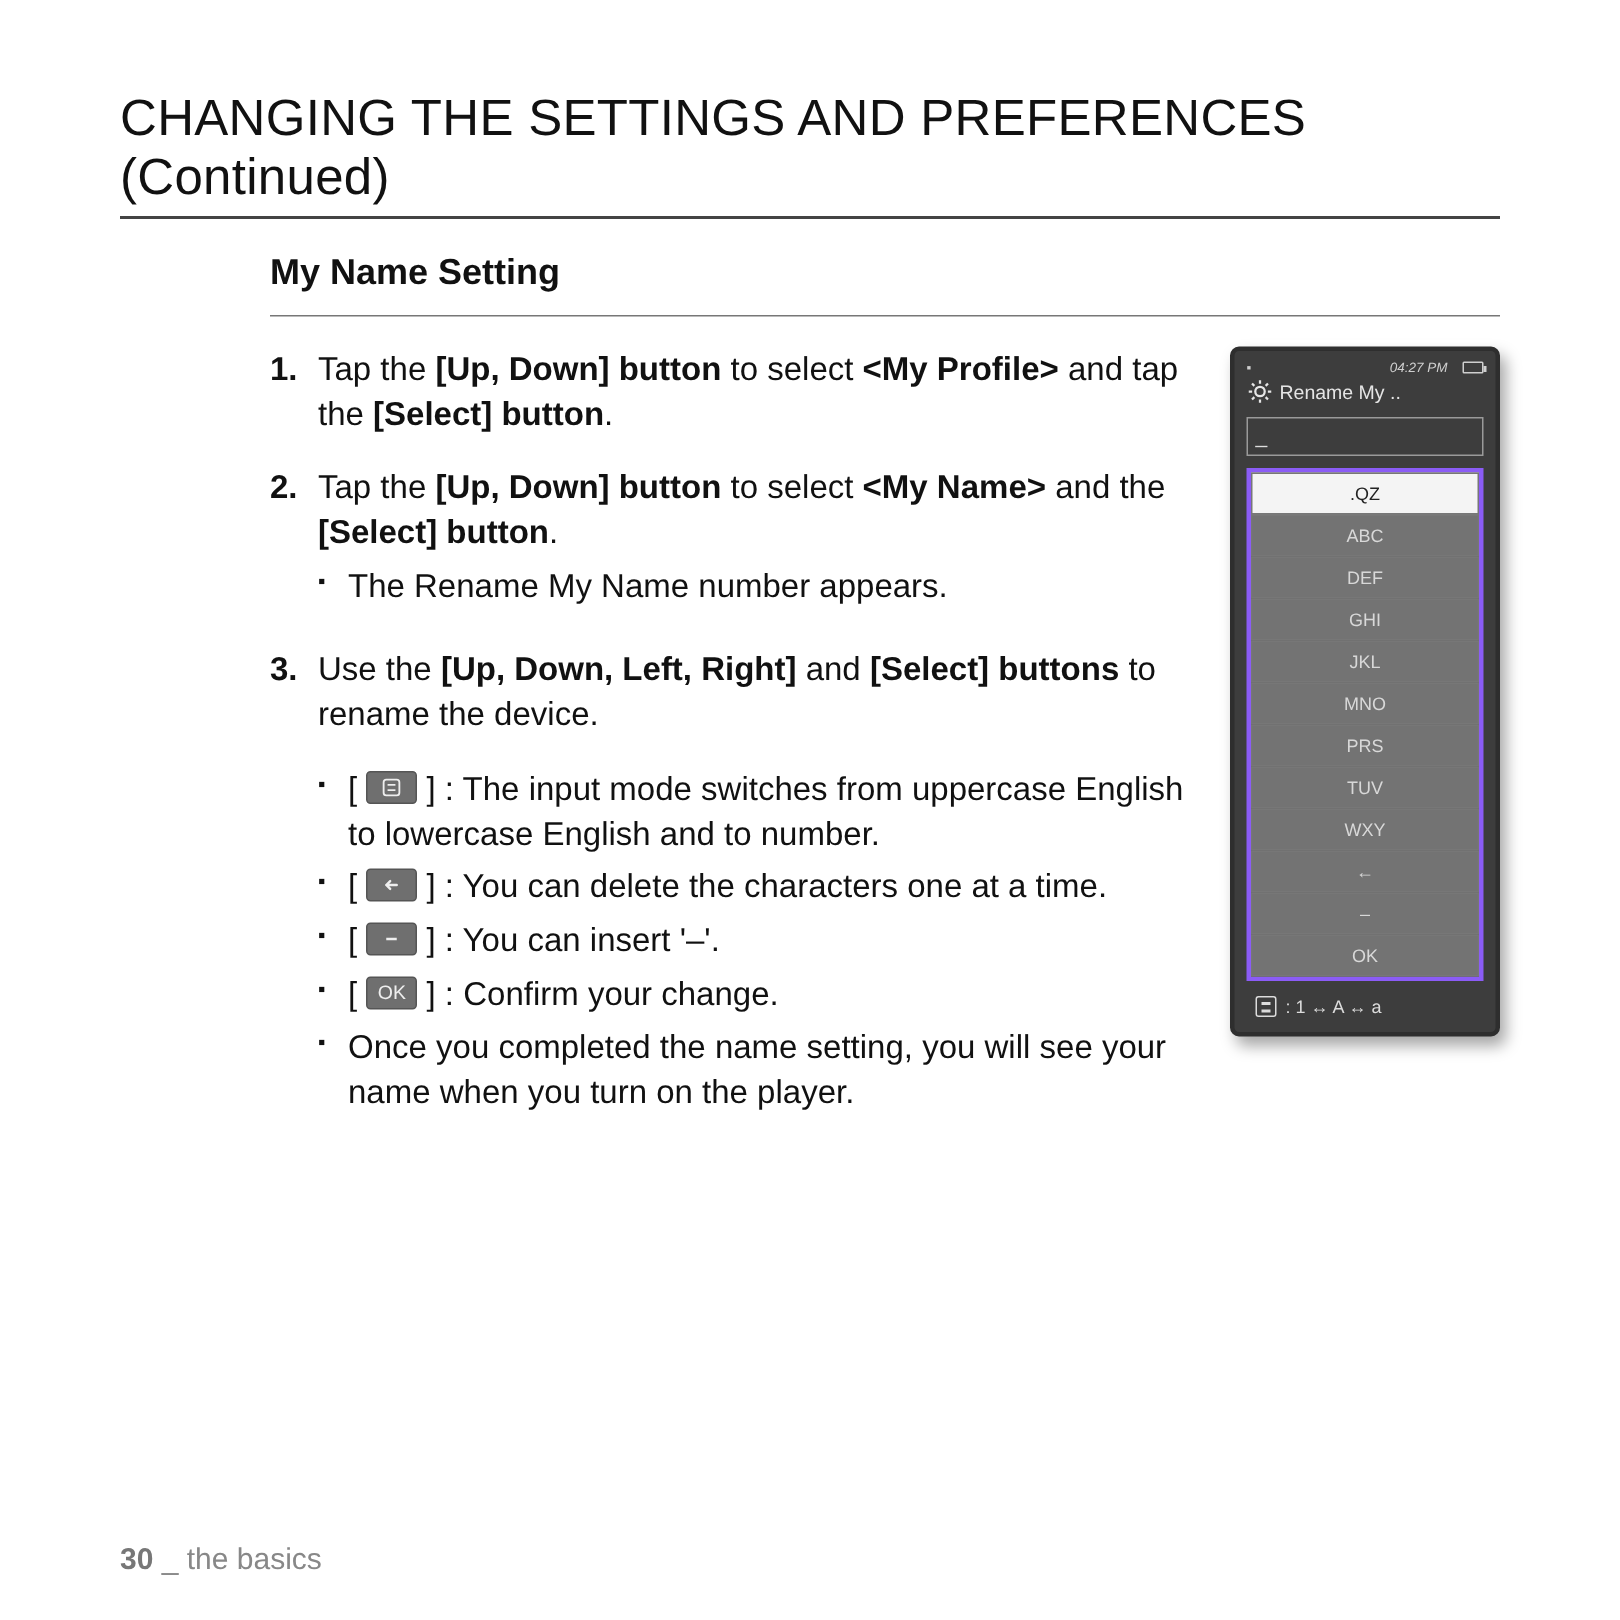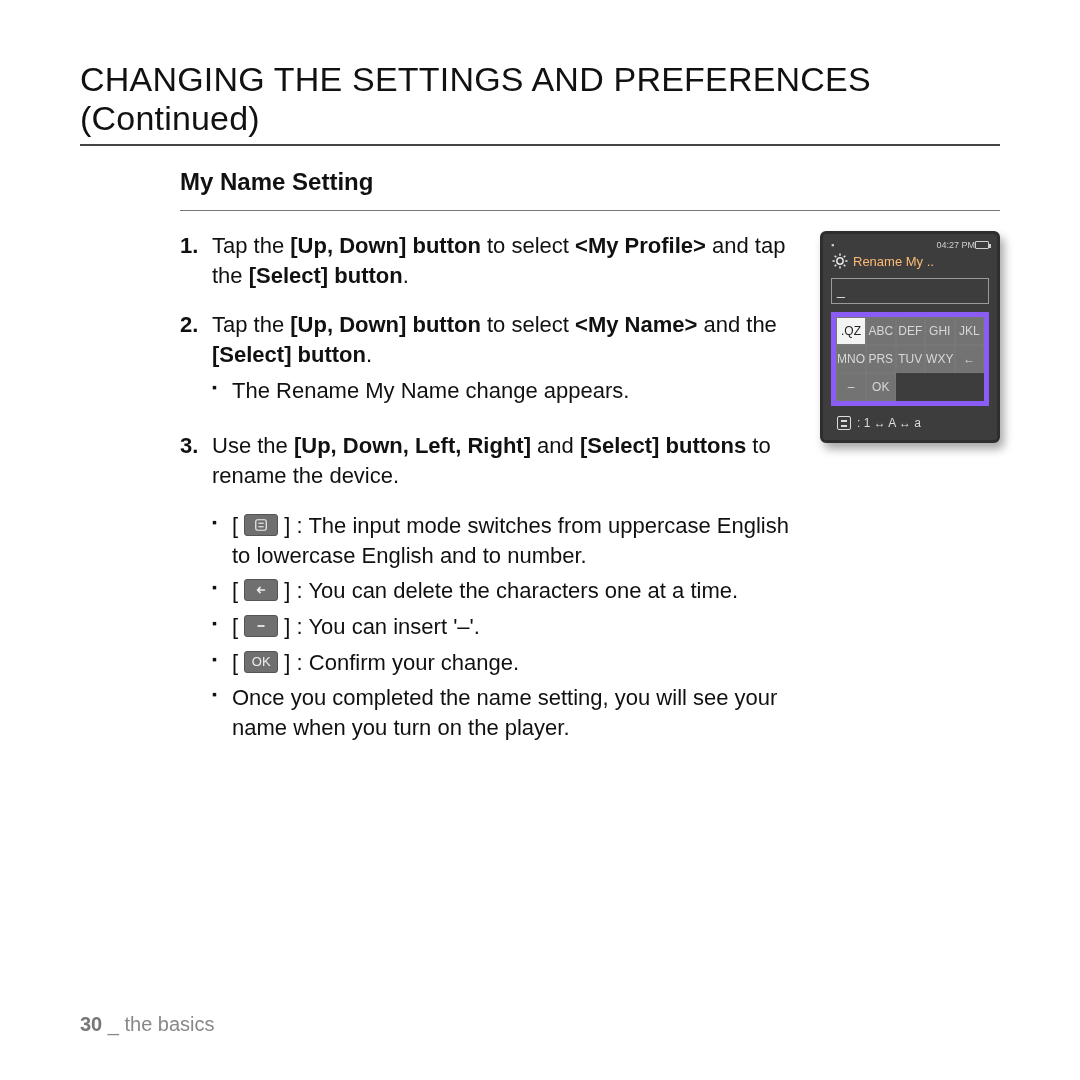--- a/index.html
+++ b/index.html
@@ -61,57 +61,57 @@
     padding: 0 5px;
     vertical-align: middle;
     position: relative;
     top: -2px;
     border: 1px solid #555;
   }
   .key svg { width: 14px; height: 14px; }
   .page-footer {
     position: absolute;
     left: 80px;
-    bottom: 44px;
+    bottom: 28px;
     font-size: 20px;
     color: #888;
   }
   .page-footer .pnum { font-weight: bold; color: #777; }
 
   
   .device {
     width: 180px;
     background: #3d3d3d;
     border: 3px solid #2e2e2e;
     border-radius: 6px;
     box-shadow: 4px 6px 10px rgba(0,0,0,0.35);
     padding: 6px 8px 10px 8px;
     color: #ddd;
     font-size: 12px;
     flex-shrink: 0;
   }
   .dev-topbar { display:flex; align-items:center; justify-content:space-between; font-size:9px; color:#cfcfcf; margin-bottom:2px;}
-  .dev-topbar .bat { display:flex; align-items:center; gap:0;}
+  .dev-topbar .bat { display:flex; align-items:center; gap:10px;font-style:italic;}
   .dev-topbar .bat-icon{ width:14px; height:8px; border:1px solid #cfcfcf; border-radius:1px; position:relative;}
   .dev-topbar .bat-icon::after{content:""; position:absolute; right:-3px; top:2px; width:2px; height:4px; background:#cfcfcf;}
   .dev-title-row { display:flex; align-items:center; gap:4px; margin-bottom:8px;}
   .gear { width:18px; height:18px; }
-  .dev-title { font-size:13px; color:#fdba74; }
+  .dev-title { font-size:13px; color:#e5e5e5; }
   .input-box {
     border: 1px solid #9a9a9a;
     height: 26px;
     margin-bottom: 8px;
     padding: 3px 5px;
     color:#ddd;
     font-size:14px;
   }
   .keypad {
     display: grid;
-    grid-template-columns: repeat(5, 1fr);
-    border: 5px solid #8b5cf6;
+    grid-template-columns: repeat(1, 1fr);
+    border: 3px solid #8b5cf6;
   }
   .keypad .cell {
     border: 0.5px solid #777;
     height: 28px;
     display:flex; align-items:center; justify-content:center;
     font-size: 12px;
     color: #d8d8d8;
     background: #737373;
   }
   .keypad .cell.sel { background:#f4f4f4; color:#222; }
@@ -151,21 +151,21 @@
         </div>
       </li>
 
       <li>
         <span class="num">2.</span>
         <div class="step-body">
           <span>Tap the </span><span class="bold">[Up, Down] button</span><span> to select </span><span class="bold">&lt;My Name&gt;</span><span> and the </span><span class="bold">[Select] button</span><span>.</span>
           <ul class="sub">
             <li>
               <span class="bullet">▪</span>
-              <span class="sub-body">The Rename My Name change appears.</span>
+              <span class="sub-body">The Rename My Name number appears.</span>
             </li>
           </ul>
         </div>
       </li>
 
       <li>
         <span class="num">3.</span>
         <div class="step-body">
           <span>Use the </span><span class="bold">[Up, Down, Left, Right]</span><span> and </span><span class="bold">[Select] buttons</span><span> to rename the device.</span>
         </div>

